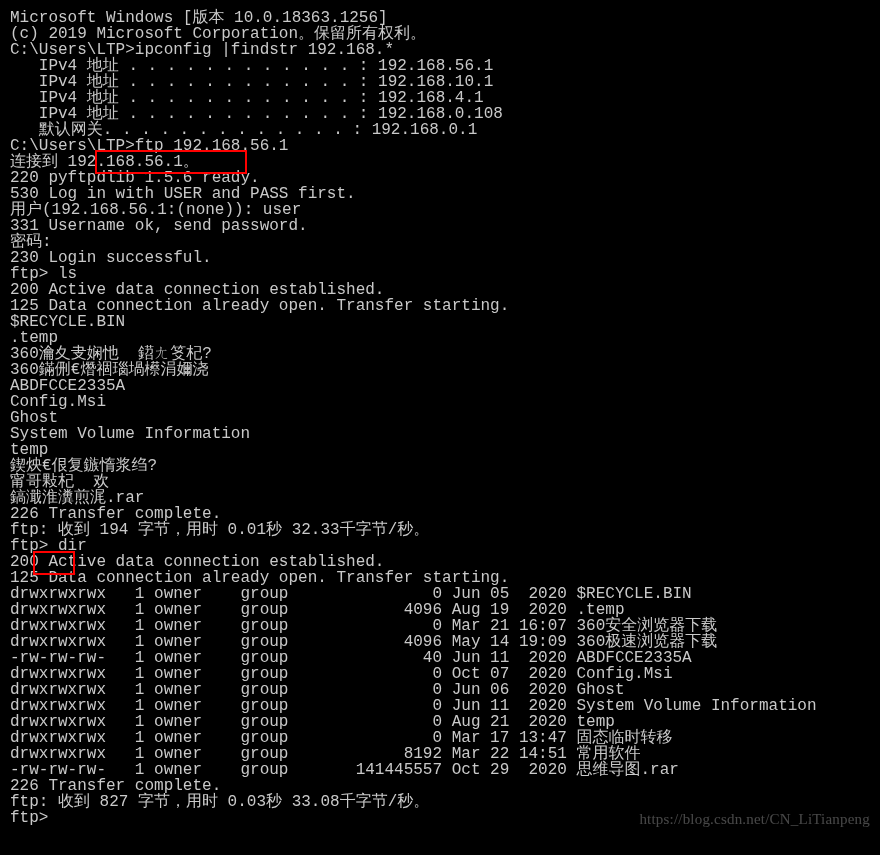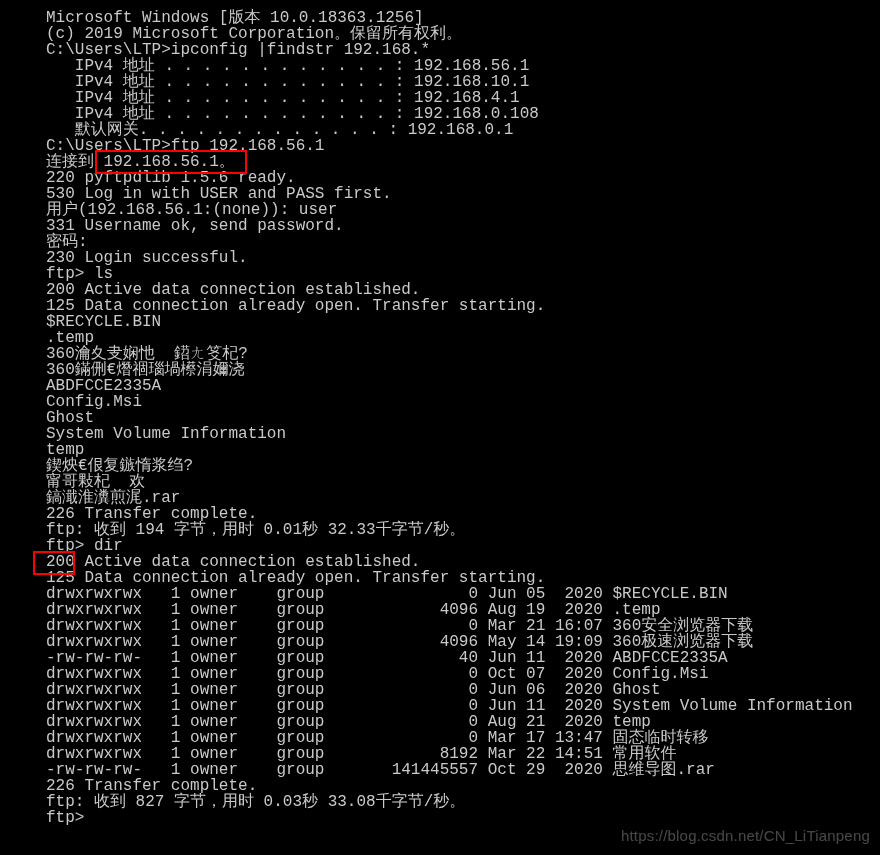--- a/index.html
+++ b/index.html
@@ -11,38 +11,37 @@
     color: #c9c9c9;
     font-family: "NSimSun", "SimSun", "Consolas", "Courier New", monospace;
     font-size: 16px;
     line-height: 16px;
     overflow: hidden;
     position: relative;
   }
   .terminal {
     padding: 10px;
     white-space: pre;
-    margin-left: 36px;
   }
   .line {
     white-space: pre;
   }
   .highlight-box {
     position: absolute;
     border: 2px solid #ff0000;
     pointer-events: none;
   }
   #hl1 { left: 95px; top: 150px; width: 148px; height: 20px; }
   #hl2 { left: 33px; top: 551px; width: 38px; height: 20px; }
   .watermark {
     position: absolute;
     right: 10px;
-    bottom: 11px;
+    bottom: 28px;
     color: rgba(255,255,255,0.28);
-    font-family: Liberation Sans, sans-serif;
+    font-family: Liberation Serif, serif;
     font-size: 15px;
     letter-spacing: 0.2px;
   }
 </style>
 </head>
 <body>
 
 <div class="terminal" id="term"><div class="line">Microsoft Windows [版本 10.0.18363.1256]</div><div class="line">(c) 2019 Microsoft Corporation。保留所有权利。</div><div class="line"></div><div class="line">C:\Users\LTP&gt;ipconfig |findstr 192.168.*</div><div class="line">   IPv4 地址 . . . . . . . . . . . . : 192.168.56.1</div><div class="line">   IPv4 地址 . . . . . . . . . . . . : 192.168.10.1</div><div class="line">   IPv4 地址 . . . . . . . . . . . . : 192.168.4.1</div><div class="line">   IPv4 地址 . . . . . . . . . . . . : 192.168.0.108</div><div class="line">   默认网关. . . . . . . . . . . . . : 192.168.0.1</div><div class="line"></div><div class="line">C:\Users\LTP&gt;ftp 192.168.56.1</div><div class="line">连接到 192.168.56.1。</div><div class="line">220 pyftpdlib 1.5.6 ready.</div><div class="line">530 Log in with USER and PASS first.</div><div class="line">用户(192.168.56.1:(none)): user</div><div class="line">331 Username ok, send password.</div><div class="line">密码:</div><div class="line">230 Login successful.</div><div class="line">ftp&gt; ls</div><div class="line">200 Active data connection established.</div><div class="line">125 Data connection already open. Transfer starting.</div><div class="line">$RECYCLE.BIN</div><div class="line">.temp</div><div class="line">360瀹夊叏娴忚  鍣ㄤ笅杞?</div><div class="line">360鏋侀€熸祻瑙堝櫒涓嬭浇</div><div class="line">ABDFCCE2335A</div><div class="line">Config.Msi</div><div class="line">Ghost</div><div class="line">System Volume Information</div><div class="line">temp</div><div class="line">鍥炴€佷复鏃惰浆绉?</div><div class="line">甯哥敤杞  欢</div><div class="line">鎬濈淮瀵煎浘.rar</div><div class="line">226 Transfer complete.</div><div class="line">ftp: 收到 194 字节，用时 0.01秒 32.33千字节/秒。</div><div class="line">ftp&gt; dir</div><div class="line">200 Active data connection established.</div><div class="line">125 Data connection already open. Transfer starting.</div><div class="line">drwxrwxrwx   1 owner    group               0 Jun 05  2020 $RECYCLE.BIN</div><div class="line">drwxrwxrwx   1 owner    group            4096 Aug 19  2020 .temp</div><div class="line">drwxrwxrwx   1 owner    group               0 Mar 21 16:07 360安全浏览器下载</div><div class="line">drwxrwxrwx   1 owner    group            4096 May 14 19:09 360极速浏览器下载</div><div class="line">-rw-rw-rw-   1 owner    group              40 Jun 11  2020 ABDFCCE2335A</div><div class="line">drwxrwxrwx   1 owner    group               0 Oct 07  2020 Config.Msi</div><div class="line">drwxrwxrwx   1 owner    group               0 Jun 06  2020 Ghost</div><div class="line">drwxrwxrwx   1 owner    group               0 Jun 11  2020 System Volume Information</div><div class="line">drwxrwxrwx   1 owner    group               0 Aug 21  2020 temp</div><div class="line">drwxrwxrwx   1 owner    group               0 Mar 17 13:47 固态临时转移</div><div class="line">drwxrwxrwx   1 owner    group            8192 Mar 22 14:51 常用软件</div><div class="line">-rw-rw-rw-   1 owner    group       141445557 Oct 29  2020 思维导图.rar</div><div class="line">226 Transfer complete.</div><div class="line">ftp: 收到 827 字节，用时 0.03秒 33.08千字节/秒。</div><div class="line">ftp&gt;</div></div>
 
 <div id="hl1" class="highlight-box"></div>

